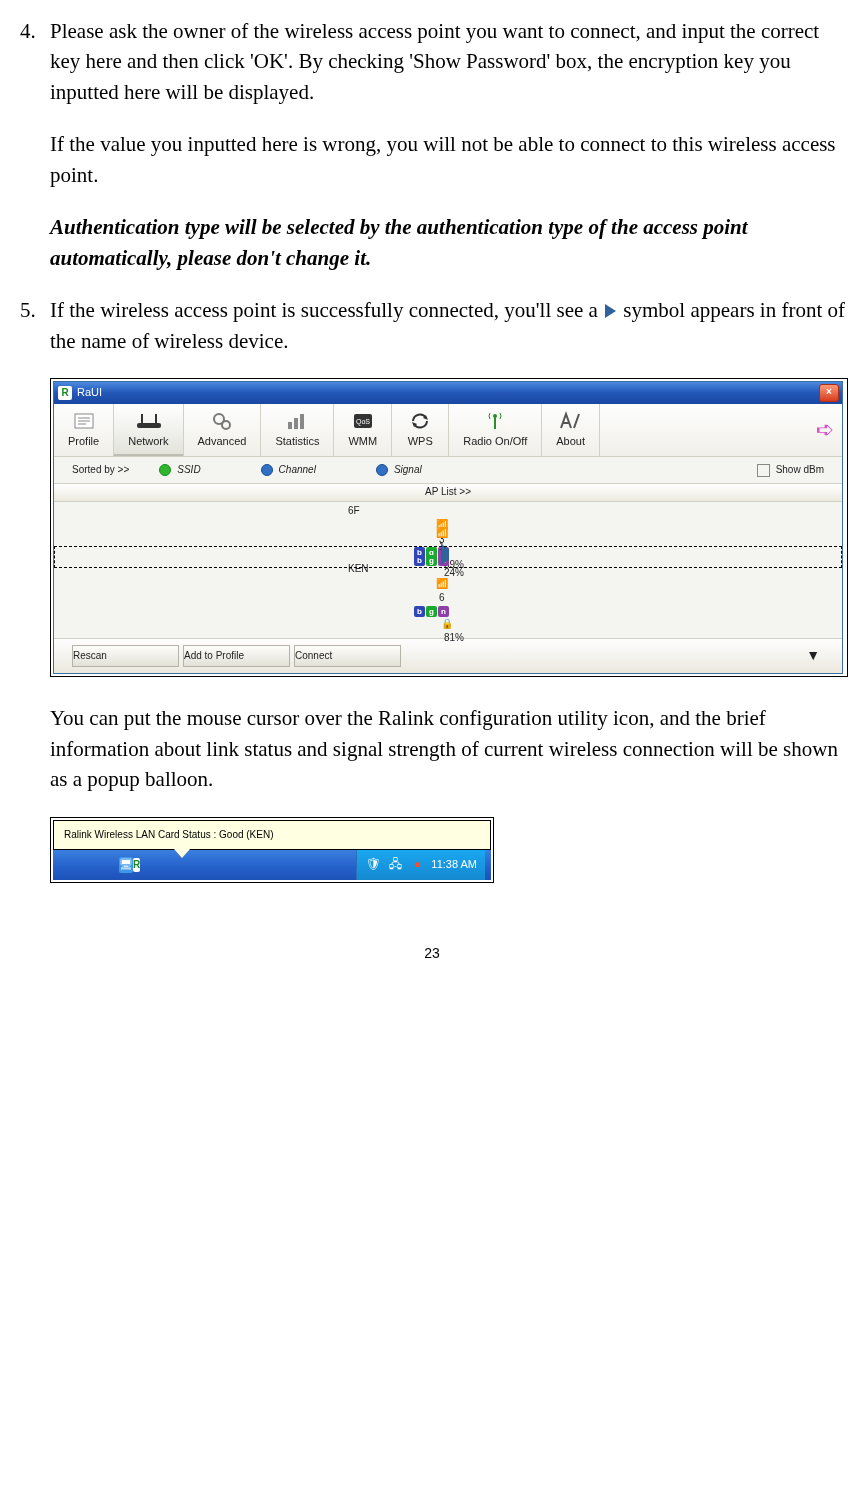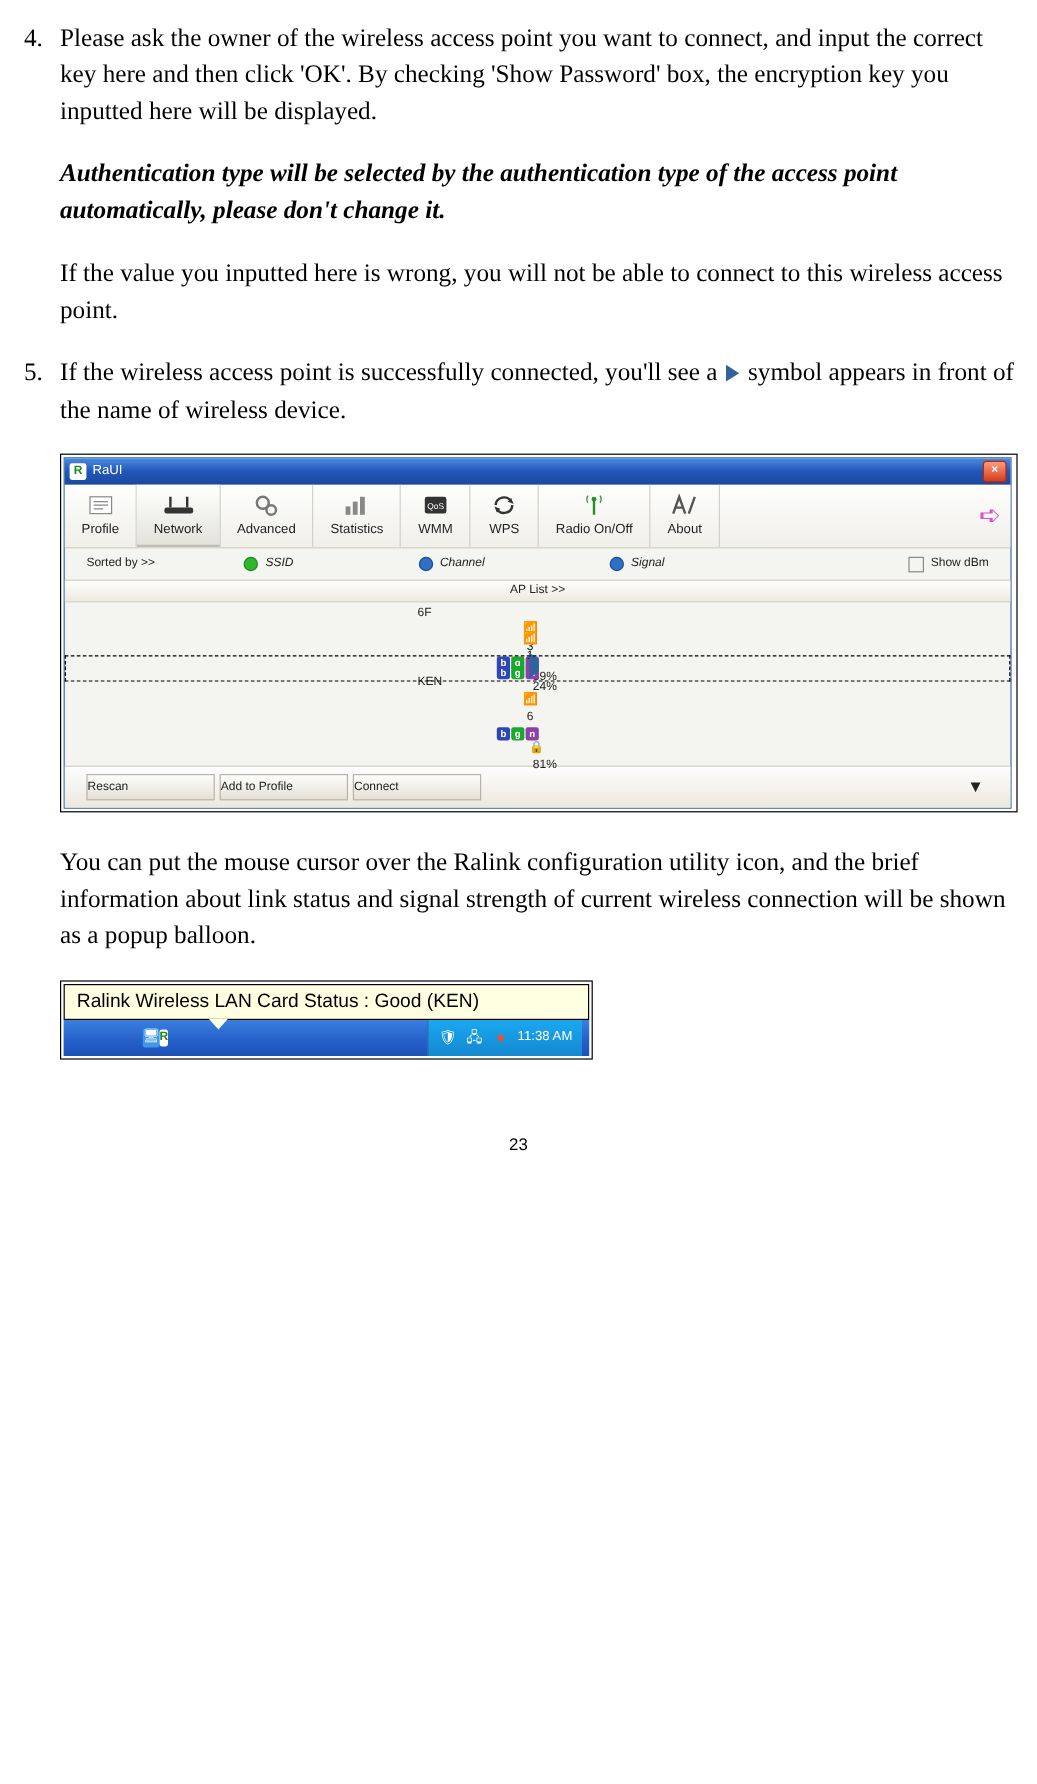--- a/index.html
+++ b/index.html
@@ -90,21 +90,20 @@
   .tab .lbl { font-size: 11px; margin-top: 2px; }
   .arrowout {
     width: 34px; margin-left: auto;
     display: flex; align-items: center; justify-content: center;
     color: #d94fc7; font-size: 22px;
   }
   .sortrow {
     display: flex; align-items: center;
     padding: 6px 18px;
     font-size: 10px;
-    gap: 44px;
   }
   .sortrow .lbl { margin-right: 30px; }
   .dot { width: 10px; height: 10px; border-radius: 50%; background: #2fb62f; border: 1px solid #1b8a1b; display: inline-block; margin-right: 6px; }
   .dot.blue { background: #2f6fc4; border-color: #1d4e93; }
   .sortrow .opt { display: flex; align-items: center; margin-right: 60px; font-style: italic; }
   .sortrow .chk { width: 11px; height: 11px; border: 1px solid #888; margin-right: 6px; }
   .aplist-hdr { font-size: 10px; text-align: center; background: linear-gradient(180deg,#fff,#ece9df); border-top:1px solid #d3d0c6;border-bottom:1px solid #d3d0c6; padding:1px 0; }
   .aprow {
     display: flex; align-items: center;
     padding: 2px 18px;
@@ -148,21 +147,21 @@
     padding: 3px 0; width: 105px;
     text-align: left; font-size: 10px;
     margin-right: 4px;
   }
   .dnarrow { margin-left:auto; font-size:14px; padding-right:4px;}
   
   .task-wrap { border:1px solid #000; padding:2px; width:438px; }
   .balloon {
     background: #ffffe1; border:1px solid #000;
     padding: 4px 10px; font-family: Tahoma,sans-serif;
-    font-size: 16px; height: 20px; line-height: 20px;
+    font-size: 10px; height: 20px; line-height: 20px;
     position: relative;
   }
   .balloon::after {
     content:''; position:absolute; left:120px; bottom:-9px;
     width:0;height:0;border-left:8px solid transparent;
     border-right:8px solid transparent;border-top:9px solid #ffffe1;
   }
   .taskbar {
     height: 30px;
     background: linear-gradient(180deg,#3a7fe0 0%,#245fc8 60%,#1d52b8 100%);
@@ -176,22 +175,22 @@
   .tray .tico { width:16px;height:16px; display:flex;align-items:center;justify-content:center; font-size:12px; }
   .pagenum { text-align:center; font-family: Liberation Sans, sans-serif; font-size:14px; margin-top:60px; }
 </style>
 </head>
 <body>
 
 <ol class="instructions">
   <li>
     <span class="num">4.</span>
     <div class="para">Please ask the owner of the wireless access point you want to connect, and input the correct key here and then click 'OK'. By checking 'Show Password' box, the encryption key you inputted here will be displayed.</div>
+    <div class="para">If the value you inputted here is wrong, you will not be able to connect to this wireless access point.</div>
     <div class="para bolditalic">Authentication type will be selected by the authentication type of the access point automatically, please don't change it.</div>
-    <div class="para">If the value you inputted here is wrong, you will not be able to connect to this wireless access point.</div>
   </li>
 
   <li>
     <span class="num">5.</span>
     <div class="para">
       <span>If the wireless access point is successfully connected, you'll see a </span>
       <span class="inline-tri"></span>
       <span> symbol appears in front of the name of wireless device.</span>
     </div>
 

